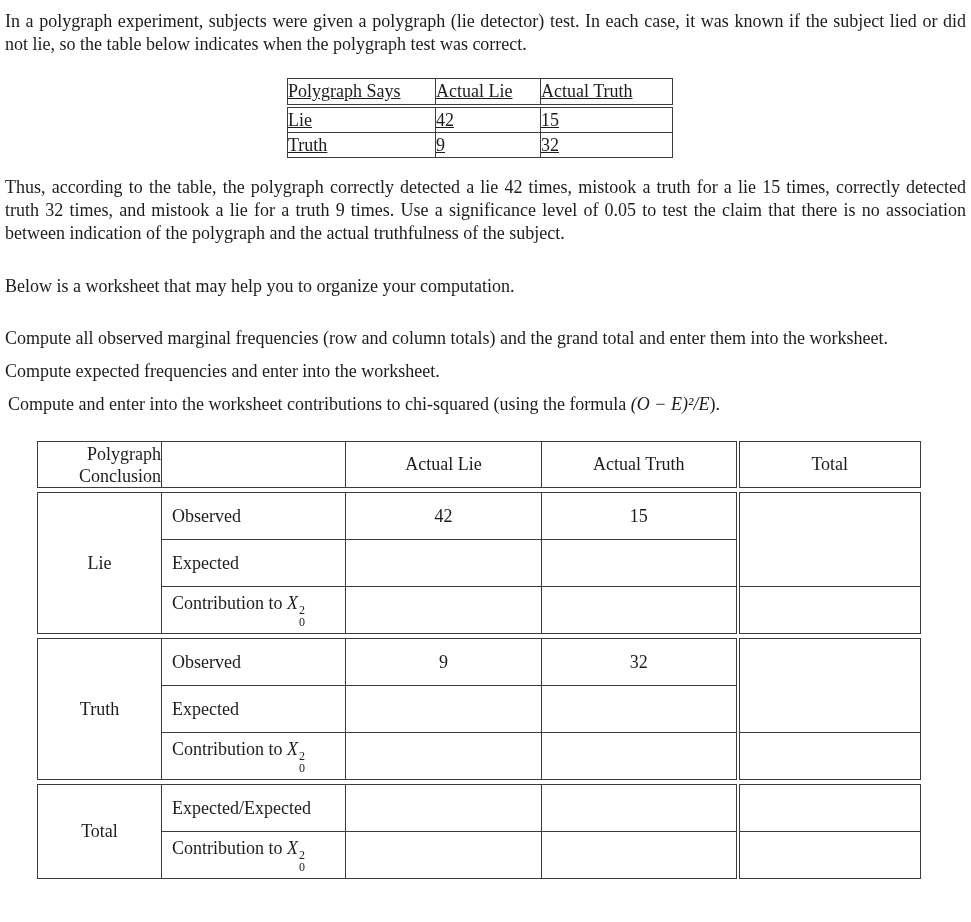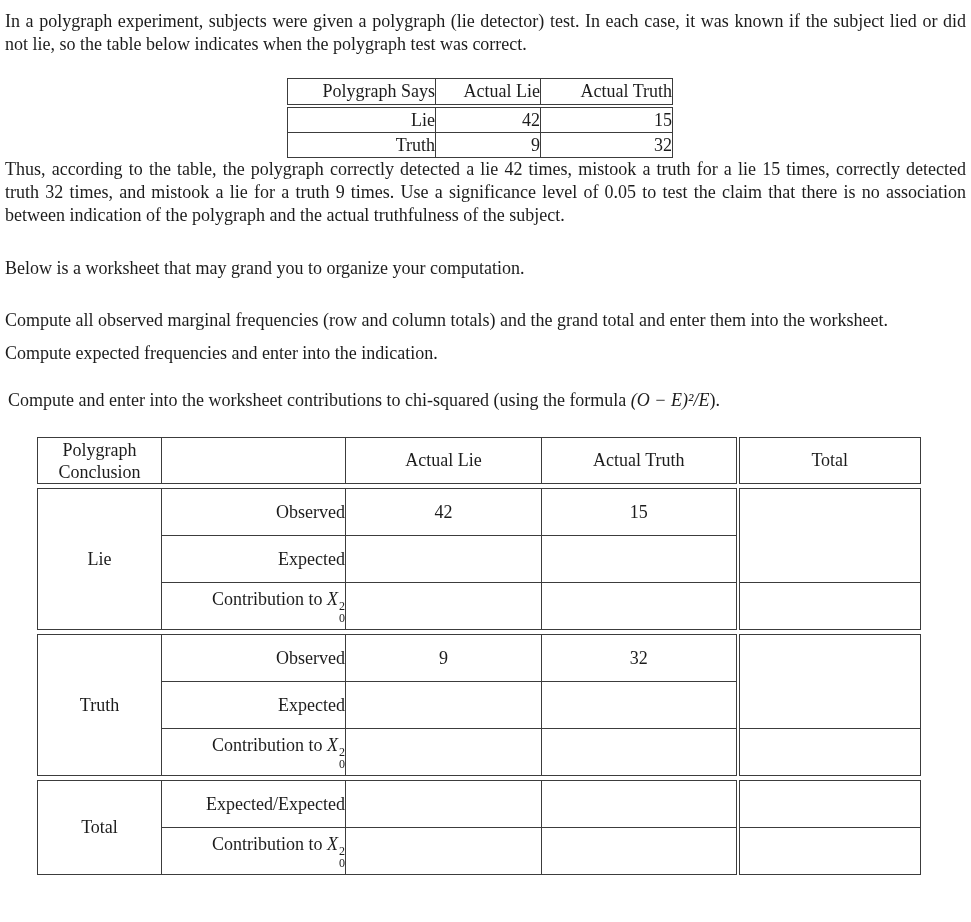--- a/index.html
+++ b/index.html
@@ -16,61 +16,62 @@
     color: #1c1c1c;
   }
   p.doc {
     margin: 0;
     padding: 0 5px 0 5px;
     line-height: 23px;
     text-align: justify;
   }
   #p-intro        { margin-top: 10px;  }
   #sum-wrap       { margin-top: 22px; }
-  #p-analysis     { }
+  #p-analysis     { margin-top: 18px; }
   #p-ws-intro     { margin-top: 30px; }
   #p-marginals    { margin-top: 29px; }
   #p-expected     { margin-top: 10px; }
-  #p-chi          { margin-top: 24px; padding-left: 8px; }
+  #p-chi          { margin-top: 10px; padding-left: 8px; }
   #ws-wrap        { margin-top: 25px; }
 
   
   .sum-box {
     border-collapse: collapse;
     table-layout: fixed;
     margin-left: 287px;
   }
   .sum-box td {
     border: 1px solid #3c3c3c;
-    text-align: right;
+    text-align: left;
     vertical-align: middle;
     padding: 0;
+    text-decoration: underline;
   }
   .sum-head td { height: 25px; }
   .sum-body td { height: 24px; }
   .sum-body { margin-top: 2px; }
 
   
   .ws-box {
     border-collapse: collapse;
     table-layout: fixed;
     margin-left: 37px;
   }
   .ws-box + .ws-box { margin-top: 4px; }
   .ws-box td {
     border: 1px solid #3c3c3c;
     vertical-align: middle;
     padding: 0;
     height: 46px;
   }
   .ws-box td.col-total { border-left: 4px double #3c3c3c; }
   .ws-box td.center { text-align: center; }
-  .ws-box td.row-label { text-align: right; padding-left: 10px; }
+  .ws-box td.row-label { text-align: left; padding-left: 10px; }
   .ws-head td { height: 45px; }
-  .corner-label { line-height: 22px; text-align: center; }
+  .corner-label { line-height: 22px; text-align: right; }
 
   i.sym { font-style: italic; }
   .stack {
     display: inline-flex;
     flex-direction: column;
     align-items: flex-start;
     font-size: 12px;
     line-height: 1.0;
     vertical-align: -5px;
     margin-left: 1px;
@@ -113,25 +114,25 @@
       <td>Truth</td>
       <td>9</td>
       <td>32</td>
     </tr>
   </tbody>
     </table>
 </div>
 
 <p class="doc" id="p-analysis">Thus, according to the table, the polygraph correctly detected a lie 42 times, mistook a truth for a lie 15 times, correctly detected truth 32 times, and mistook a lie for a truth 9 times. Use a significance level of 0.05 to test the claim that there is no association between indication of the polygraph and the actual truthfulness of the subject.</p>
 
-<p class="doc" id="p-ws-intro">Below is a worksheet that may grand you to organize your computation.</p>
+<p class="doc" id="p-ws-intro">Below is a worksheet that may help you to organize your computation.</p>
 
 <p class="doc" id="p-marginals">Compute all observed marginal frequencies (row and column totals) and the grand total and enter them into the worksheet.</p>
 
-<p class="doc" id="p-expected">Compute expected frequencies and enter into the indication.</p>
+<p class="doc" id="p-expected">Compute expected frequencies and enter into the worksheet.</p>
 
 <p class="doc" id="p-chi"><span>Compute and enter into the worksheet contributions to chi-squared (using the formula </span><i class="sym">(O − E)²/E</i><span>).</span></p>
 
 <div id="ws-wrap">
 
   <table class="ws-box ws-head">
     <colgroup>
         <col style="width:124px">
         <col style="width:184px">
         <col style="width:196px">

